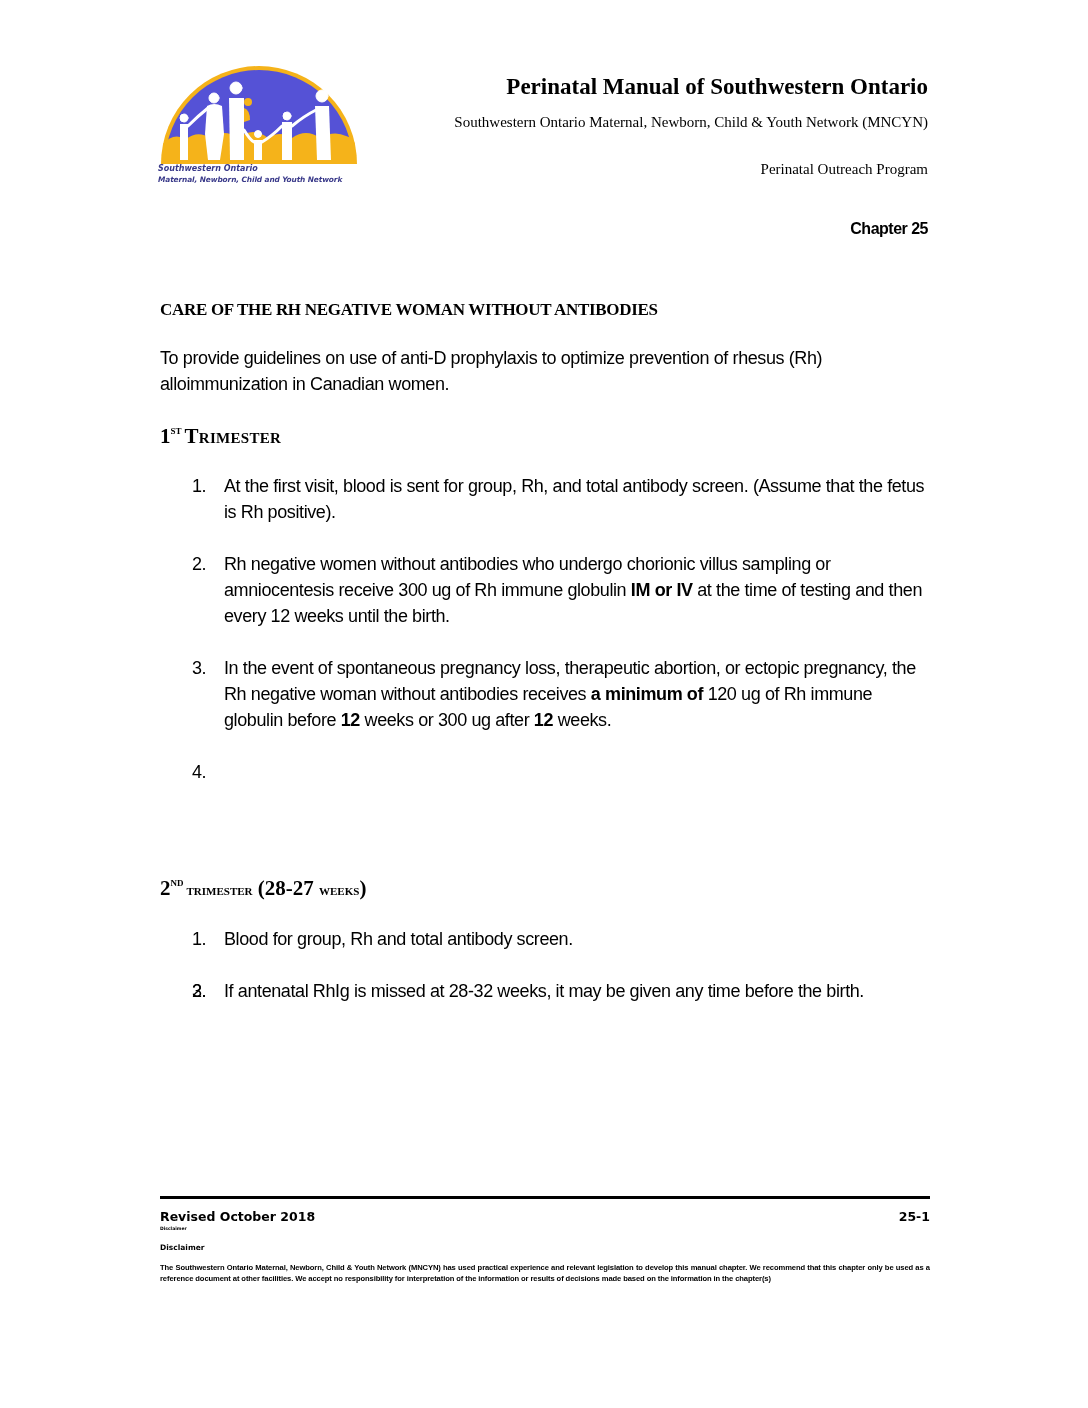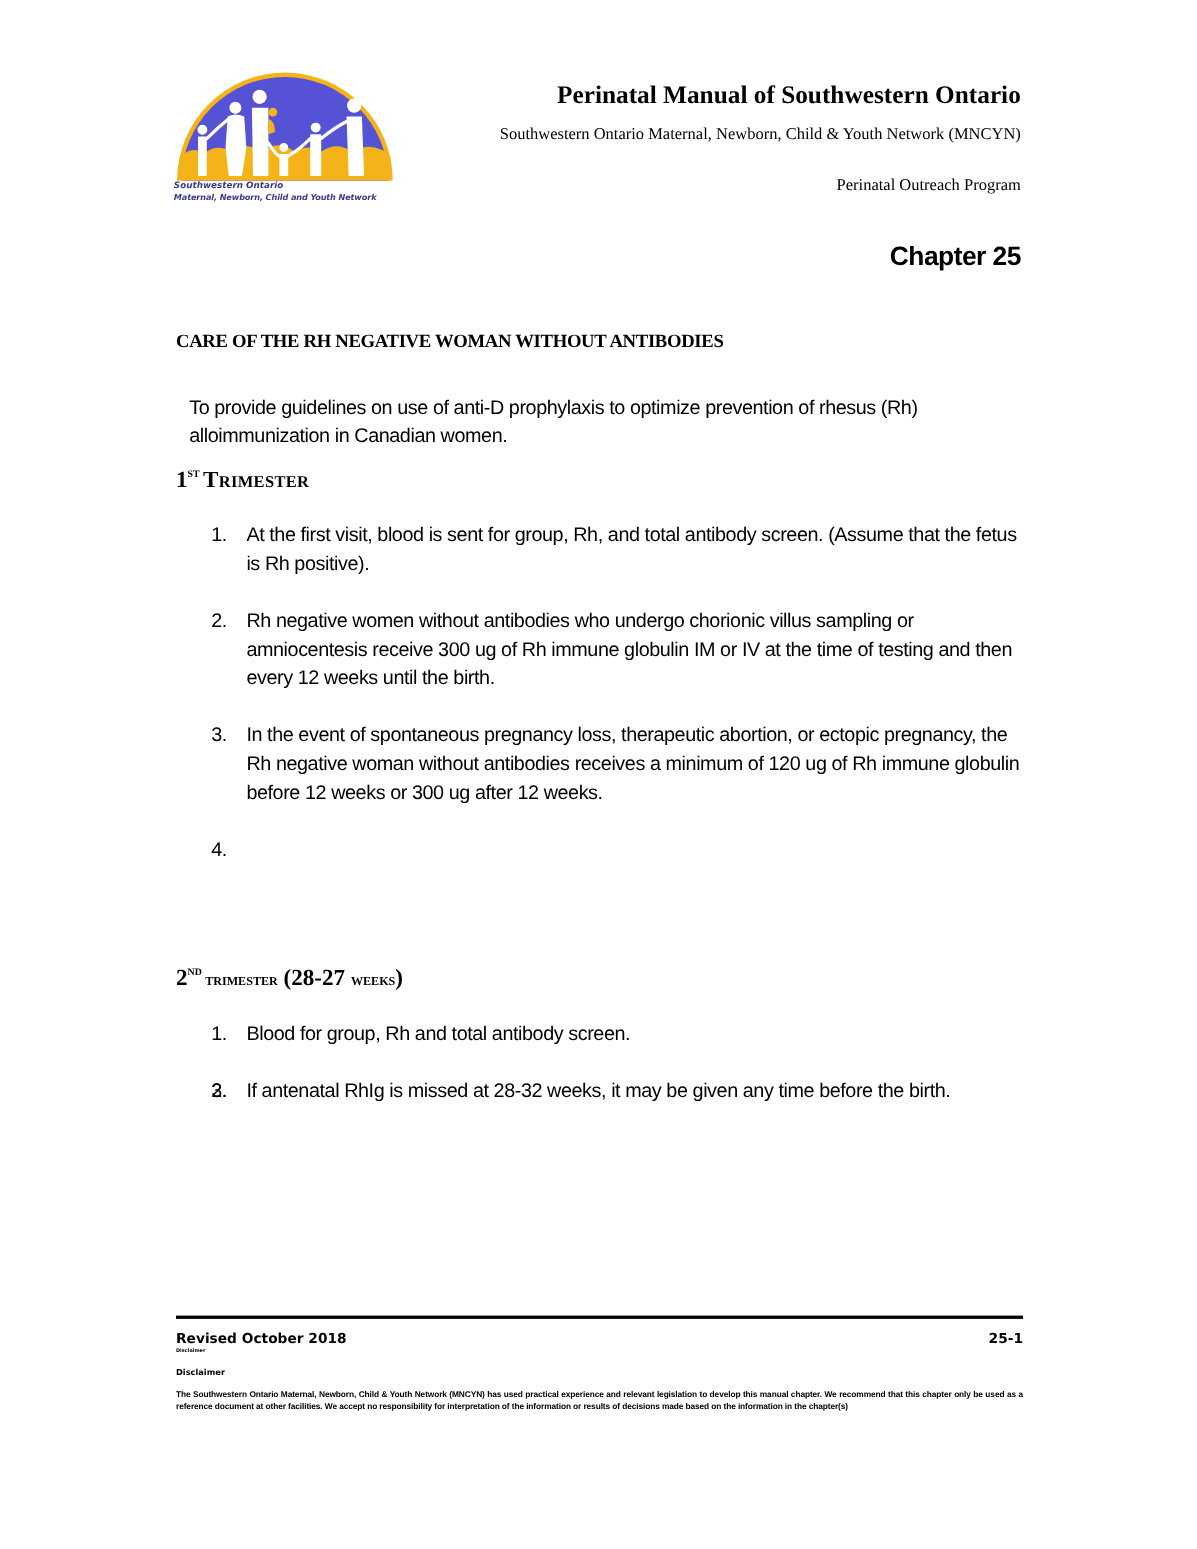--- a/index.html
+++ b/index.html
@@ -8,39 +8,39 @@
   .logo { position: absolute; left: 158px; top: 64px; width: 202px; height: 124px; }
   .logo-caption { position: absolute; left: 158px; top: 163px; width: 202px; 
     font-family: "DejaVu Sans", sans-serif; font-style: italic; font-weight: bold; color: #3a3a8a; line-height: 11px; }
   .logo-caption .l1 { font-size: 8px; }
   .logo-caption .l2 { font-size: 7.4px; letter-spacing: -0.1px; }
 
   .hdr { position: absolute; right: 160px; text-align: right; font-family: "Liberation Serif", serif; font-weight: bold; }
   .hdr-title { top: 74px; font-size: 23px; margin-left: 48px; }
   .hdr-org { top: 111px; font-size: 15px; font-weight: normal; width: 520px; line-height: 22px; }
   .hdr-prog { top: 161px; font-size: 15px; font-weight: normal; }
-  .chapter { top: 220px; font-size: 24px; font-family: "Liberation Sans", sans-serif; font-weight: bold; letter-spacing: -0.5px; }
+  .chapter { top: 220px; font-size: 16px; font-family: "Liberation Sans", sans-serif; font-weight: bold; letter-spacing: -0.5px; }
 
   .main-title { position: absolute; left: 160px; top: 300px; font-family: "Liberation Serif", serif; font-weight: bold; font-size: 17px; letter-spacing: -0.3px; }
-  .intro { position: absolute; left: 160px; top: 357px; width: 780px; font-family: "Liberation Sans", sans-serif; font-size: 18px; line-height: 26px; letter-spacing: -0.4px; margin-left: 12px; }
+  .intro { position: absolute; left: 160px; top: 345px; width: 780px; font-family: "Liberation Sans", sans-serif; font-size: 18px; line-height: 26px; letter-spacing: -0.4px; }
 
   .section-head { position: absolute; left: 160px; font-family: "Liberation Serif", serif; font-weight: bold; text-align: right; }
   .sh1 { top: 424px; font-size: 21px; }
   .sh1 .sc { font-size: 16px; letter-spacing: 0.3px; }
   .sh1 sup, .sh2 sup { font-size: 9px; vertical-align: 9px; margin-right: 3px; }
   .sh2 { top: 876px; font-size: 21px; }
   .sh2 .sc { font-size: 16px; }
 
   ol.items { position: absolute; left: 192px; margin: 0; padding: 0; list-style: none; width: 740px;
     font-family: "Liberation Sans", sans-serif; font-size: 18px; line-height: 26px; letter-spacing: -0.4px; }
   ol.items li { position: relative; padding-left: 32px; margin-bottom: 26px; }
   ol.items li .num { position: absolute; left: 0; top: 0; }
   .list1 { top: 473px; }
   .list2 { top: 926px; }
-  b { font-weight: normal; }
+  b { font-weight: bold; }
 
   .footer-rule { position: absolute; left: 160px; top: 1196px; width: 770px; height: 3px; background: #000; }
   .footer-left { position: absolute; left: 160px; top: 1209px; font-family: "DejaVu Sans", sans-serif; font-weight: bold; font-size: 12.5px; }
   .footer-right { position: absolute; right: 158px; top: 1209px; font-family: "DejaVu Sans", sans-serif; font-weight: bold; font-size: 12.5px; }
   .tiny-disc { position: absolute; left: 160px; top: 1226px; font-family: "DejaVu Sans", sans-serif; font-weight: bold; font-size: 4.5px; }
   .disc-head { position: absolute; left: 160px; top: 1243px; font-family: "DejaVu Sans", sans-serif; font-weight: bold; font-size: 7.5px; }
   .disc-body { position: absolute; left: 160px; top: 1262px; width: 770px; font-family: "Liberation Sans", sans-serif; font-weight: bold;
     font-size: 7.6px; line-height: 11px; text-align: justify; letter-spacing: -0.1px; }
 </style>
 </head>

